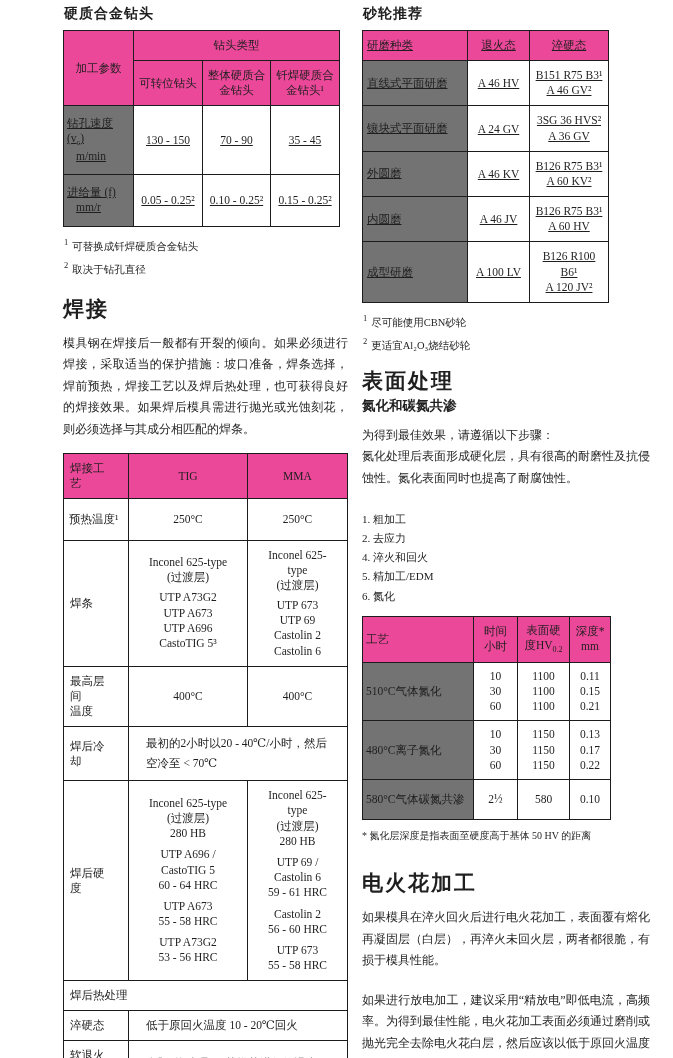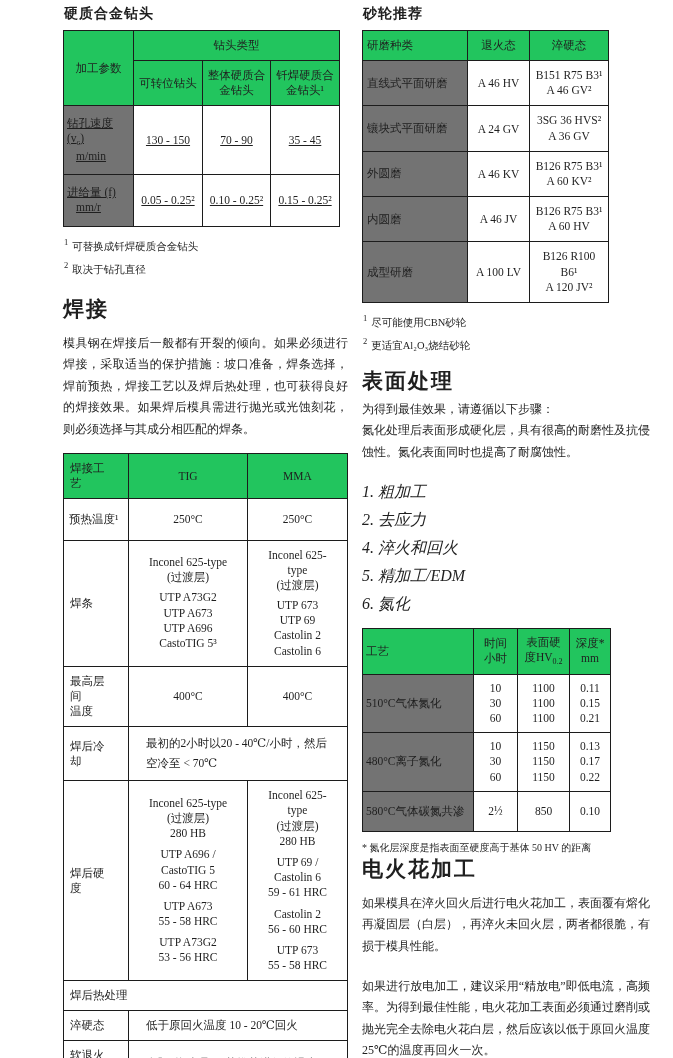--- a/index.html
+++ b/index.html
@@ -9,54 +9,54 @@
   .col-left  { left:63px;  width:285px; }
   .col-right { left:362px; width:288px; }
 
   .tbl-title { font-size:14px; font-weight:bold; letter-spacing:1px; margin:3px 0 7px 1px; }
   .h1 { font-size:21px; font-weight:600; letter-spacing:2px; margin:0 0 10px 0; }
   .subtitle { font-family:"Liberation Sans","DejaVu Sans",sans-serif; font-size:13.5px; font-weight:bold; margin:2px 0 10px 0; }
   .para { font-size:12px; line-height:1.8; text-align:justify; }
 
   table { border-collapse:collapse; table-layout:fixed; }
   td, th { border:1px solid #1c1c1c; font-size:11.5px; font-weight:normal; padding:5px 4px; vertical-align:middle; }
-  .hd  { background:#22c55e; }
+  .hd  { background:#ec4899; }
   .lt  { background:#737373; }
   .center { text-align:center; }
   .left { text-align:left; }
   .block { display:block; line-height:1.32; }
   .ind { padding-left:9px; }
   .sp { margin-top:5px; }
   .grp + .grp { margin-top:6px; }
   sub { font-size:8px; }
   sup { font-size:8.5px; }
 
   .drill { width:276px; }
   .drill td { padding:7px 3px; }
   .drill .datarow td { padding:10px 3px;text-decoration:underline; }
 
   .grind { width:246px; margin-top:0; }
-  .grind td, .grind th { padding:7px 4px; }
+  .grind td, .grind th { padding:7px 4px;text-decoration:underline; }
 
   .weld { width:284px; margin-top:12px; }
   .weld td, .weld th { padding:7px 17px; }
   .weld .lbl { text-align:left; padding-left:6px; }
 
   .nitr { width:248px; margin-top:10px; }
   .nitr td, .nitr th { padding:6px 3px; }
 
   .fn-list { margin-top:10px; }
   .fn { font-size:10.5px; margin:5px 0 7px 1px; }
   .fn sup { margin-right:4px; }
   .fn-long { display:flex; font-size:10.5px; line-height:1.85; margin-bottom:3px; text-align:justify; }
   .fn-long .mk { flex:0 0 13px; }
   .fn-long .tx { flex:1; }
   .small-note { font-size:10px; margin-top:9px; }
 
-  .steps { font-size:16px; line-height:1.75; margin-top:14px;font-style:italic; }
+  .steps { font-size:11px; line-height:1.75; margin-top:20px; }
   .gap-top { margin-top:18px; }
 </style>
 </head>
 <body>
 
 <div class="col col-left">
 
   <div class="tbl-title">硬质合金钻头</div>
 
   <table class="drill">
@@ -276,20 +276,21 @@
       </tr>
     </tbody>
   </table>
 
   <div class="fn-list">
     <div class="fn"><sup>1</sup><span>尽可能使用CBN砂轮</span></div>
     <div class="fn"><sup>2</sup><span>更适宜Al₂O₃烧结砂轮</span></div>
   </div>
 
   <div class="h1" style="margin-top:14px;margin-bottom:2px">表面处理</div>
+  <div class="subtitle">氮化和碳氮共渗</div>
   <div class="para" style="margin-top:4px">为得到最佳效果，请遵循以下步骤：</div>
   <div class="para">氮化处理后表面形成硬化层，具有很高的耐磨性及抗侵蚀性。氮化表面同时也提高了耐腐蚀性。</div>
 
   <div class="steps">
     <div>1. 粗加工</div>
     <div>2. 去应力</div>
     <div>4. 淬火和回火</div>
     <div>5. 精加工/EDM</div>
     <div>6. 氮化</div>
   </div>
@@ -349,24 +350,24 @@
           </td>
         <td class="center">
             <span class="block">0.13</span>
             <span class="block">0.17</span>
             <span class="block">0.22</span>
           </td>
       </tr>
       <tr>
         <td class="lt left" style="padding:12px 3px">580°C气体碳氮共渗</td>
         <td class="center">2½</td>
-        <td class="center">850</td>
+        <td class="center">580</td>
         <td class="center">0.10</td>
       </tr>
     </tbody>
   </table>
 
   <div class="small-note">* 氮化层深度是指表面至硬度高于基体 50 HV 的距离</div>
 
-  <div class="h1" style="">电火花加工</div>
+  <div class="h1" style="margin-top:26px">电火花加工</div>
   <div class="para">如果模具在淬火回火后进行电火花加工，表面覆有熔化再凝固层（白层），再淬火未回火层，两者都很脆，有损于模具性能。</div>
   <div class="para gap-top">如果进行放电加工，建议采用“精放电”即低电流，高频率。为得到最佳性能，电火花加工表面必须通过磨削或抛光完全去除电火花白层，然后应该以低于原回火温度25℃的温度再回火一次。</div>
 </div>
 
 </body></html>

